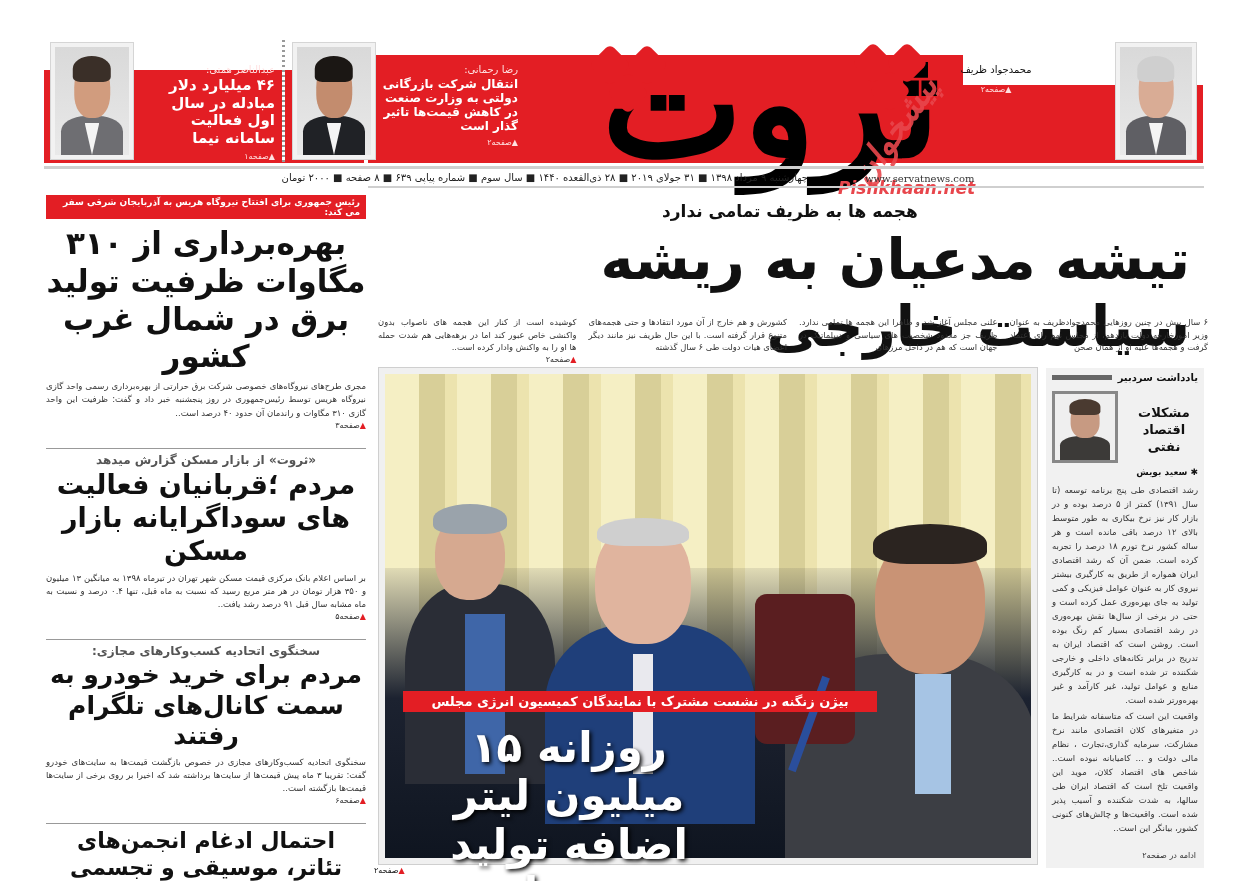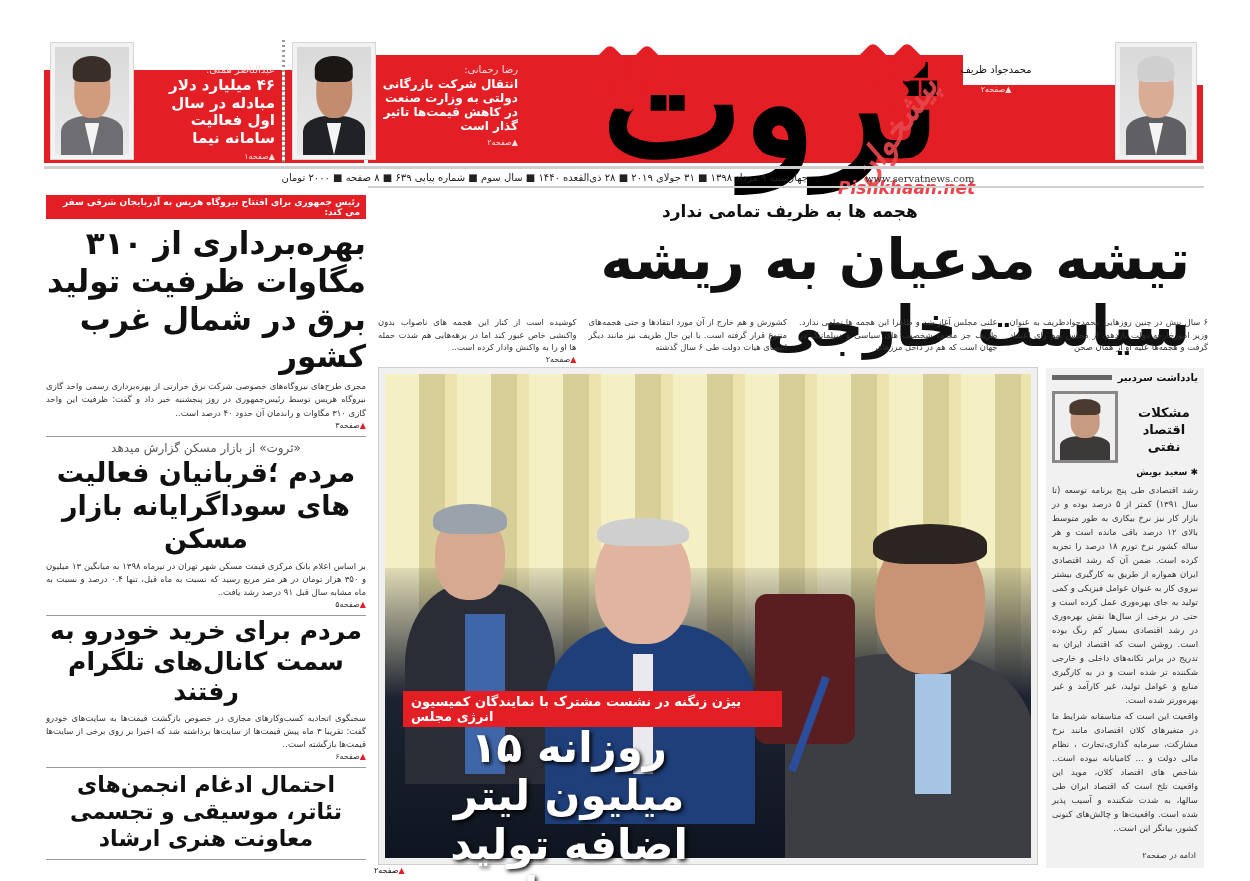--- a/index.html
+++ b/index.html
@@ -71,23 +71,23 @@
     position: absolute; left: 380px; top: 226px; width: 810px; 
     font-weight: 900; font-size: 56px; line-height: 1.2; direction: rtl; letter-spacing: -1px;
   }
   .lead-cols { position: absolute; left: 378px; top: 316px; width: 830px; height: 48px; display: flex; flex-direction: row-reverse; gap: 12px; }
   .lead-col { flex: 1; font-size: 8.4px; line-height: 1.5; direction: rtl; text-align: justify; color: #333; }
   .pgref { color: #333; font-size: 8px; white-space: nowrap; }
   .pgref .tri { color: #e31e24; }
 
   
   .left-col { position: absolute; left: 46px; top: 195px; width: 320px; direction: rtl; text-align: right; }
-  .story { border-bottom: 1px solid #999; padding-bottom: 6px; }
+  .story { border-bottom: 1px solid #999; padding-bottom: 18px; }
   .red-strip { background: #e31e24; color: #fff; font-size: 9px; font-weight: bold; padding: 2px 6px; }
-  .story-kicker { text-align: center; font-size: 12px; font-weight: normal; color: #555; margin: 4px 0 2px; }
+  .story-kicker { text-align: center; font-size: 12px; font-weight: bold; color: #555; margin: 4px 0 2px; }
   .story-head { text-align: center; font-weight: 900; line-height: 1.22; color: #111; }
   .story-body { font-size: 8.5px; line-height: 1.55; color: #333; margin-top: 4px; text-align: justify; }
   .story-pg { font-size: 8px; color: #333; margin-top: 1px; }
   .story-pg .tri { color: #e31e24; }
 
   
   .photo-box {
     position: absolute; left: 378px; top: 367px; width: 660px; height: 498px;
     border: 1px solid #cfcfcf; background: #f0f0f0; padding: 6px;
   }
@@ -97,22 +97,22 @@
   }
   .photo .floor {
     position: absolute; left: 0; right: 0; bottom: 0; height: 60%;
     background: linear-gradient(180deg, rgba(40,40,50,0.1) 0%, #1c2230 45%, #0f1520 100%);
   }
   .person { position: absolute; }
   .person .face { position: absolute; border-radius: 45%; background: #c89a7c; }
   .person .hairtop { position: absolute; border-radius: 50% 50% 30% 30%; }
   .person .body { position: absolute; border-radius: 40% 40% 0 0; }
   .photo-caption-red {
-    position: absolute; left: 24px; top: 323px; width: 379px; background: #e31e24; color: #fff;
-    font-weight: bold; font-size: 13px; padding: 3px 8px; text-align: left; direction: rtl;
+    position: absolute; left: 24px; top: 323px; width: 474px; background: #e31e24; color: #fff;
+    font-weight: bold; font-size: 13px; padding: 3px 8px; text-align: center; direction: rtl;
   }
   .photo-head {
     position: absolute; left: 20px; top: 356px; width: 340px; color: #fff; font-weight: 900;
     font-size: 42px; line-height: 1.15; direction: rtl; text-align: center;
     text-shadow: 2px 2px 4px #000;
   }
   .photo-pg { position: absolute; left: 374px; top: 866px; font-size: 8px; direction: rtl; }
   .photo-pg .tri { color: #e31e24; }
 
   
@@ -204,31 +204,32 @@
   <div class="lead-col">کشورش و هم خارج از آن مورد انتقادها و حتی هجمه‌های متنوع قرار گرفته است. با این حال ظریف نیز مانند دیگر اعضای هیات دولت طی ۶ سال گذشته</div>
   <div class="lead-col">
     <span>کوشیده است از کنار این هجمه های ناصواب بدون واکنشی خاص عبور کند اما در برهه‌هایی هم شدت حمله ها او را به واکنش وادار کرده است..</span>
     <div class="pgref"><span class="tri">▲</span><span>صفحه۲</span></div>
   </div>
 </div>
 
 <div class="left-col">
   <div class="story">
     <div class="red-strip">رئیس جمهوری برای افتتاح نیروگاه هریس به آذربایجان شرقی سفر می کند:</div>
-    <div class="story-head" style="font-size:31px; margin-top:6px;text-align:right;">بهره‌برداری از ۳۱۰ مگاوات ظرفیت تولید برق در شمال غرب کشور</div>
+    <div class="story-head" style="font-size:31px; margin-top:6px;">بهره‌برداری از ۳۱۰ مگاوات ظرفیت تولید برق در شمال غرب کشور</div>
     <div class="story-body">مجری طرح‌های نیروگاه‌های خصوصی شرکت برق حرارتی از بهره‌برداری رسمی واحد گازی نیروگاه هریس توسط رئیس‌جمهوری در روز پنجشنبه خبر داد و گفت: ظرفیت این واحد گازی ۳۱۰ مگاوات و راندمان آن حدود ۴۰ درصد است..</div>
     <div class="story-pg"><span class="tri">▲</span><span>صفحه۳</span></div>
   </div>
   <div class="story">
     <div class="story-kicker">«ثروت» از بازار مسکن گزارش میدهد</div>
     <div class="story-head" style="font-size:27px;">مردم ؛قربانیان فعالیت های سوداگرایانه بازار مسکن</div>
     <div class="story-body">بر اساس اعلام بانک مرکزی قیمت مسکن شهر تهران در تیرماه ۱۳۹۸ به میانگین ۱۳ میلیون و ۳۵۰ هزار تومان در هر متر مربع رسید که نسبت به ماه قبل، تنها ۰.۴ درصد و نسبت به ماه مشابه سال قبل ۹۱ درصد رشد یافت..</div>
     <div class="story-pg"><span class="tri">▲</span><span>صفحه۵</span></div>
   </div>
   <div class="story">
+    <div class="story-kicker">سخنگوی اتحادیه کسب‌وکارهای مجازی:</div>
     <div class="story-head" style="font-size:25px;">مردم برای خرید خودرو به سمت کانال‌های تلگرام رفتند</div>
     <div class="story-body">سخنگوی اتحادیه کسب‌وکارهای مجازی در خصوص بازگشت قیمت‌ها به سایت‌های خودرو گفت: تقریبا ۳ ماه پیش قیمت‌ها از سایت‌ها برداشته شد که اخیرا بر روی برخی از سایت‌ها قیمت‌ها بازگشته است..</div>
     <div class="story-pg"><span class="tri">▲</span><span>صفحه۶</span></div>
   </div>
   <div class="story" style="border-bottom:1px solid #999;">
     <div class="story-head" style="font-size:22px; margin-top:4px;">احتمال ادغام انجمن‌های تئاتر، موسیقی و تجسمی معاونت هنری ارشاد</div>
 
   </div>
 </div>
 

